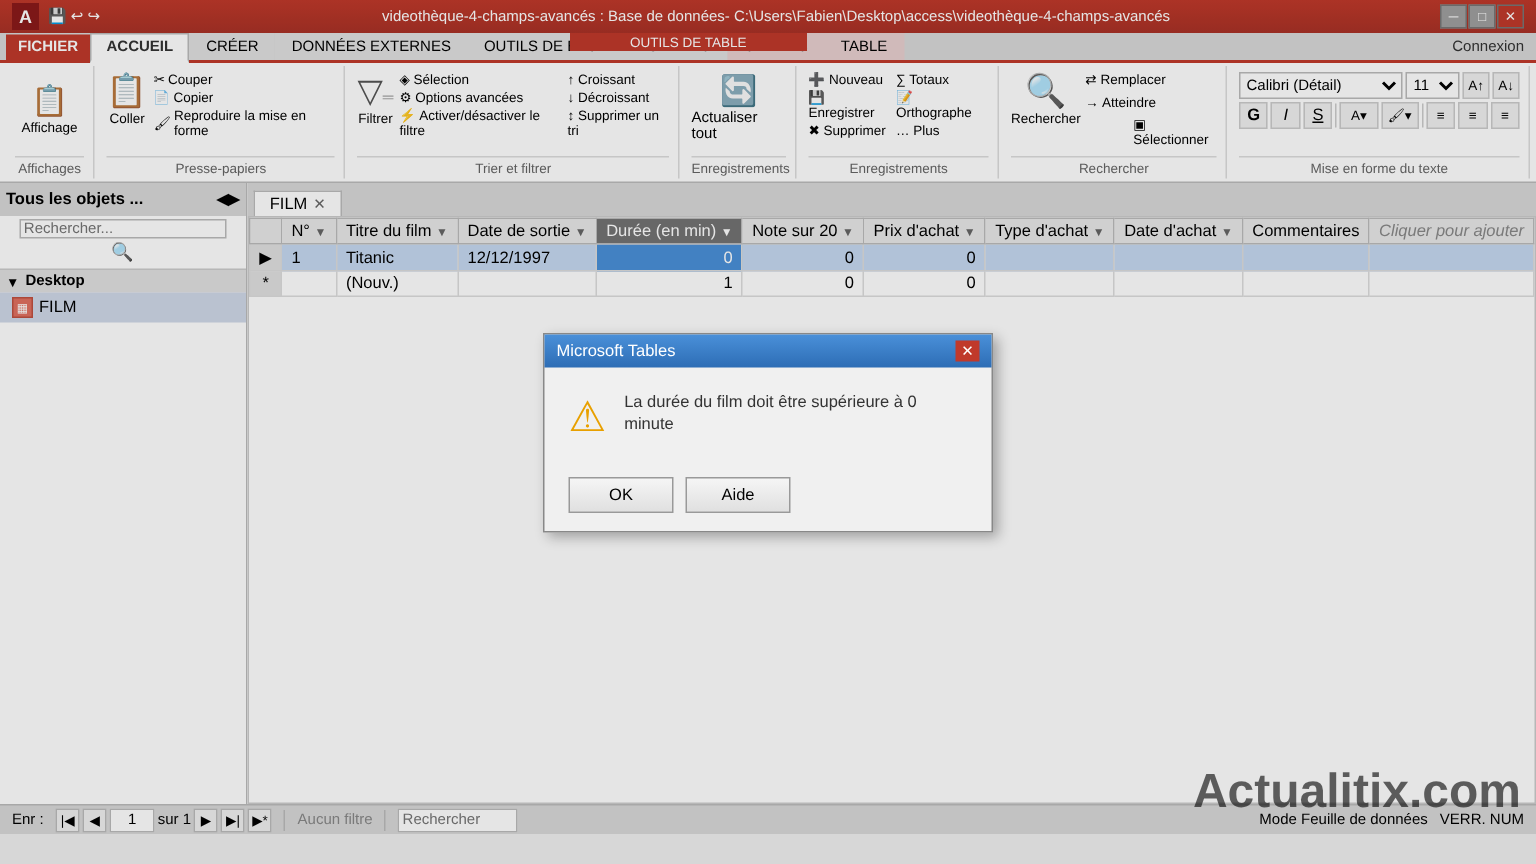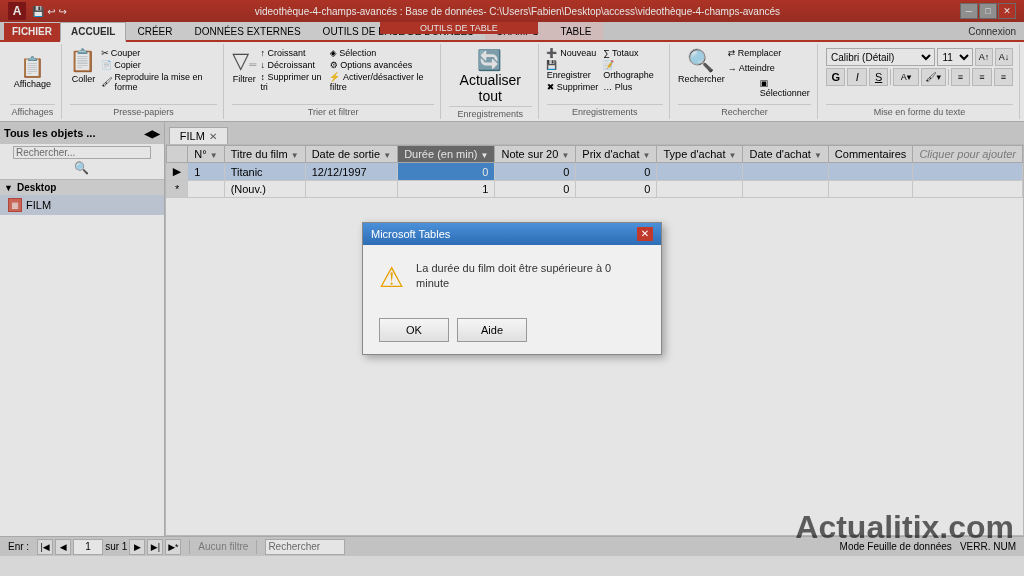--- a/index.html
+++ b/index.html
@@ -126,37 +126,37 @@
     <div class="ribbon-group-label">Presse-papiers</div>
   </div>
 
   <div class="ribbon-group" style="min-width:130px;">
     <div style="display:flex;gap:4px;flex:1;align-items:flex-start;padding-top:2px;">
       <div style="display:flex;flex-direction:column;align-items:center;">
         <div style="font-size:22px;color:#555;">▽<span style="font-size:10px;color:#aaa;">═</span></div>
         <div style="font-size:9px;">Filtrer</div>
       </div>
       <div style="display:flex;flex-direction:column;gap:2px;font-size:9px;">
+        <div style="cursor:pointer;">◈ <span>Sélection</span></div>
+        <div style="cursor:pointer;">⚙ <span>Options avancées</span></div>
+        <div style="cursor:pointer;">⚡ <span>Activer/désactiver le filtre</span></div>
+      </div>
+      <div style="display:flex;flex-direction:column;gap:2px;font-size:9px;">
         <div style="cursor:pointer;">↑ <span>Croissant</span></div>
         <div style="cursor:pointer;">↓ <span>Décroissant</span></div>
         <div style="cursor:pointer;">↕ <span>Supprimer un tri</span></div>
       </div>
-      <div style="display:flex;flex-direction:column;gap:2px;font-size:9px;">
-        <div style="cursor:pointer;">◈ <span>Sélection</span></div>
-        <div style="cursor:pointer;">⚙ <span>Options avancées</span></div>
-        <div style="cursor:pointer;">⚡ <span>Activer/désactiver le filtre</span></div>
-      </div>
     </div>
     <div class="ribbon-group-label">Trier et filtrer</div>
   </div>
 
   <div class="ribbon-group" style="min-width:55px;">
     <div style="display:flex;flex-direction:column;align-items:center;padding-top:2px;cursor:pointer;">
       <div style="font-size:20px;">🔄</div>
-      <div style="font-size:14px;text-align:center;">Actualiser tout</div>
+      <div style="font-size:10px;">Actualiser tout</div>
     </div>
     <div style="height:12px;"></div>
     <div class="ribbon-group-label" style="font-size:9px;color:#666;border-top:1px solid #ddd;width:100%;padding-top:2px;text-align:center;">Enregistrements</div>
   </div>
 
   <div class="ribbon-group" style="min-width:95px;">
     <div style="display:flex;gap:3px;flex:1;padding-top:2px;">
       <div style="display:flex;flex-direction:column;gap:2px;font-size:9px;">
         <div style="cursor:pointer;">➕ <span>Nouveau</span></div>
         <div style="cursor:pointer;">💾 <span>Enregistrer</span></div>

